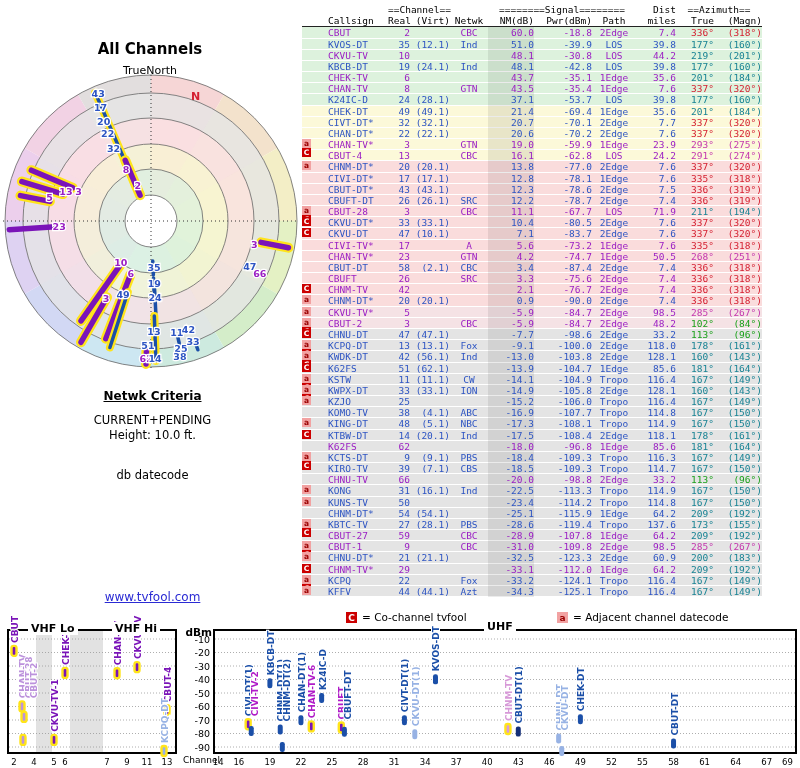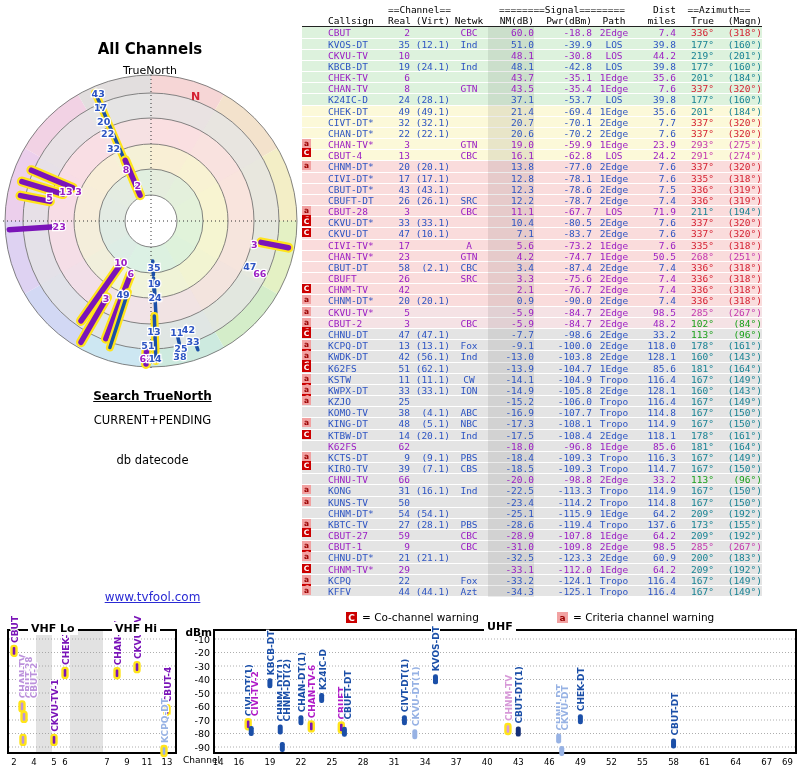--- a/index.html
+++ b/index.html
@@ -145,22 +145,23 @@
       <text x="146.1838694550549" y="361.91593412863523" text-anchor="middle" font-size="9.5" font-weight="bold" font-family="&quot;DejaVu Sans&quot;,sans-serif" fill="#9b1fc4" stroke="#fff" stroke-width="2.5" paint-order="stroke">62</text>
       <text x="155.0939416837453" y="361.939260696475" text-anchor="middle" font-size="9.5" font-weight="bold" font-family="&quot;DejaVu Sans&quot;,sans-serif" fill="#2e55c3" stroke="#fff" stroke-width="2.5" paint-order="stroke">14</text>
       <text x="176.86937124954446" y="336.05255745030206" text-anchor="middle" font-size="9.5" font-weight="bold" font-family="&quot;DejaVu Sans&quot;,sans-serif" fill="#2e55c3" stroke="#fff" stroke-width="2.5" paint-order="stroke">11</text>
       <text x="180.91396398449584" y="351.538836276384" text-anchor="middle" font-size="9.5" font-weight="bold" font-family="&quot;DejaVu Sans&quot;,sans-serif" fill="#2e55c3" stroke="#fff" stroke-width="2.5" paint-order="stroke">25</text>
       <text x="179.89972502366854" y="359.962516501999" text-anchor="middle" font-size="9.5" font-weight="bold" font-family="&quot;DejaVu Sans&quot;,sans-serif" fill="#2e55c3" stroke="#fff" stroke-width="2.5" paint-order="stroke">38</text>
       <text x="188.44033776257305" y="332.7346361939214" text-anchor="middle" font-size="9.5" font-weight="bold" font-family="&quot;DejaVu Sans&quot;,sans-serif" fill="#2e55c3" stroke="#fff" stroke-width="2.5" paint-order="stroke">42</text>
       <text x="193.09493078253868" y="344.88017539039754" text-anchor="middle" font-size="9.5" font-weight="bold" font-family="&quot;DejaVu Sans&quot;,sans-serif" fill="#2e55c3" stroke="#fff" stroke-width="2.5" paint-order="stroke">33</text>
     </svg>
 
   <div id="search">
-    <div class="s-title">Search TrueNorth</div>
+    <div class="s-title">Netwk Criteria</div>
     <div>CURRENT+PENDING</div>
+    <div>Height: 10.0 ft.</div>
     <div class="s-db">db datecode</div>
   </div>
   <a id="site-link" href="#">www.tvfool.com</a>
 
   <div id="tablewrap">
     <div id="thead1" class="trow th"><span style="width: 26px; text-align: left;"></span><span style="width: 60px; text-align: left;"></span><span style="width: 62px; text-align: center;">==Channel==</span><span style="width: 38px; text-align: left;"></span><span style="width: 148px; text-align: center;">========Signal========</span><span style="width: 40px; text-align: right;">Dist</span><span style="width: 86px; text-align: center;">==Azimuth==</span></div>
     <div id="thead2" class="trow th th2"><span style="width: 26px;"></span><span style="width: 60px; text-align: left;">Callsign</span><span style="width: 22px; text-align: right;">Real</span><span style="width: 40px; text-align: right;">(Virt)</span><span style="width: 38px; text-align: center;">Netwk</span><span style="width: 46px; text-align: right;">NM(dB)</span><span style="width: 58px; text-align: right;">Pwr(dBm)</span><span style="width: 44px; text-align: center;">Path</span><span style="width: 40px; text-align: right;">miles</span><span style="width: 38px; text-align: right;">True</span><span style="width: 48px; text-align: right;">(Magn)</span></div>
     <div id="tbody">
         <div class="trow" style="background: rgb(221, 242, 221);"><span class="wbox"></span><span style="width: 60px; text-align: left; color: rgb(155, 31, 196);">CBUT</span><span style="width: 22px; text-align: right; color: rgb(155, 31, 196);">2</span><span style="width: 40px; text-align: right; color: rgb(155, 31, 196);"></span><span style="width: 38px; text-align: center; color: rgb(155, 31, 196);">CBC</span><span style="width: 46px; text-align: right; color: rgb(155, 31, 196); background: rgba(0, 0, 0, 0.08);">60.0</span><span style="width: 58px; text-align: right; color: rgb(155, 31, 196);">-18.8</span><span style="width: 44px; text-align: center; color: rgb(155, 31, 196);">2Edge</span><span style="width: 40px; text-align: right; color: rgb(155, 31, 196);">7.4</span><span style="width: 38px; text-align: right; color: rgb(212, 31, 48);">336°</span><span style="width: 48px; text-align: right; color: rgb(212, 31, 48);">(318°)</span></div>
         <div class="trow" style="background: rgb(221, 242, 221);"><span class="wbox"></span><span style="width: 60px; text-align: left; color: rgb(46, 85, 195);">KVOS-DT</span><span style="width: 22px; text-align: right; color: rgb(46, 85, 195);">35</span><span style="width: 40px; text-align: right; color: rgb(46, 85, 195);">(12.1)</span><span style="width: 38px; text-align: center; color: rgb(46, 85, 195);">Ind</span><span style="width: 46px; text-align: right; color: rgb(46, 85, 195); background: rgba(0, 0, 0, 0.08);">51.0</span><span style="width: 58px; text-align: right; color: rgb(46, 85, 195);">-39.9</span><span style="width: 44px; text-align: center; color: rgb(46, 85, 195);">LOS</span><span style="width: 40px; text-align: right; color: rgb(46, 85, 195);">39.8</span><span style="width: 38px; text-align: right; color: rgb(24, 131, 148);">177°</span><span style="width: 48px; text-align: right; color: rgb(24, 131, 148);">(160°)</span></div>
@@ -331,24 +332,24 @@
       <text transform="translate(568.155,730.495) rotate(-90)" font-size="9" font-weight="bold" font-family="&quot;DejaVu Sans&quot;,sans-serif" fill="#97b2e4" stroke="#fff" stroke-width="2" paint-order="stroke">CKVU-DT</text>
       <rect x="559.26" y="746" width="5" height="10" rx="2.2" ry="2.2" fill="#97b2e4"></rect>
       <rect x="577.89" y="714.19" width="5" height="10" rx="2.2" ry="2.2" fill="#1b4fa8"></rect>
       <text transform="translate(584.39,711.19) rotate(-90)" font-size="9" font-weight="bold" font-family="&quot;DejaVu Sans&quot;,sans-serif" fill="#1b4fa8" stroke="#fff" stroke-width="2" paint-order="stroke">CHEK-DT</text>
       <rect x="671.04" y="738.49" width="5" height="10" rx="2.2" ry="2.2" fill="#1b4fa8"></rect>
       <text transform="translate(677.54,735.49) rotate(-90)" font-size="9" font-weight="bold" font-family="&quot;DejaVu Sans&quot;,sans-serif" fill="#1b4fa8" stroke="#fff" stroke-width="2" paint-order="stroke">CBUT-DT</text>
     </svg>
 
   <div class="legend" id="legendC">
     <span class="badge" id="legC" style="background: rgb(204, 0, 0); color: rgb(255, 255, 255);">C</span>
-    <span>= Co-channel warning</span>
+    <span>= Co-channel tvfool</span>
   </div>
   <div class="legend" id="legendA">
     <span class="badge" id="legA" style="background: rgb(242, 162, 162); color: rgb(153, 0, 0);">a</span>
-    <span>= Criteria channel warning</span>
+    <span>= Adjacent channel datecode</span>
   </div>
   <div class="bandlabel" id="lblVhfLo">VHF Lo</div>
   <div class="bandlabel" id="lblVhfHi">VHF Hi</div>
   <div class="bandlabel" id="lblUhf">UHF</div>
   <div id="lblDbm">dBm</div>
   <div id="lblChannel">Channel</div>
 </div>
 
 </body></html>

